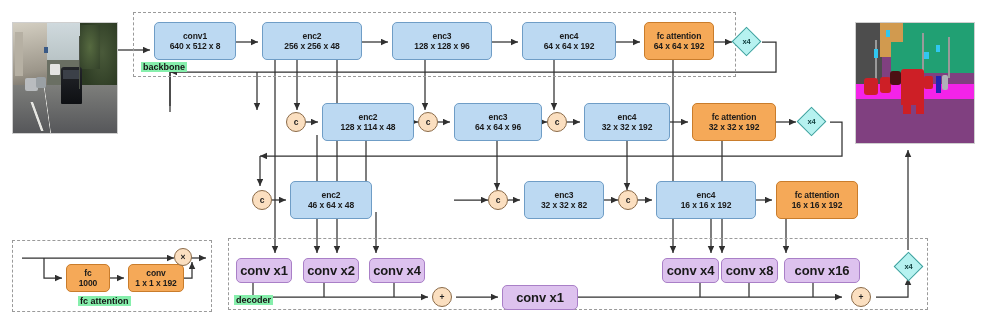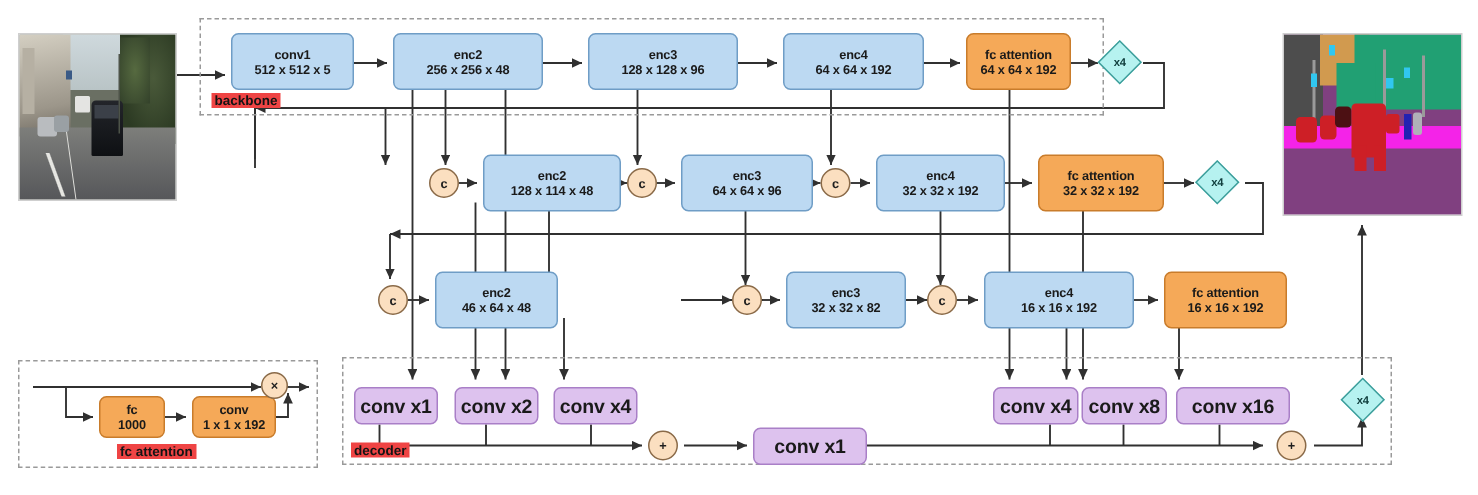--- a/index.html
+++ b/index.html
@@ -26,21 +26,21 @@
 
   .diamond{position:absolute;box-sizing:border-box;background:#b6f2f0;
            border:1.3px solid #3d9e9b;transform:rotate(45deg);}
   .diamond span{position:absolute;left:0;top:0;width:100%;height:100%;
            transform:rotate(-45deg);display:flex;align-items:center;justify-content:center;
            font-size:7.5px;font-weight:bold;color:#12403f;letter-spacing:-0.2px;}
 
   .group{position:absolute;box-sizing:border-box;border:1.2px dashed #9a9a9a;
          background:transparent;}
   .glabel{position:absolute;font-size:9px;font-weight:bold;color:#141414;
-          background:#ef4444;padding:0 2px;}
+          background:#86efac;padding:0 2px;}
 
   .imgbox{position:absolute;box-sizing:border-box;border:1px solid #cfcfcf;overflow:hidden;}
 
   
   .photo{width:100%;height:100%;position:relative;background:#6a6f63;}
   .photo .sky{position:absolute;left:28%;top:0;width:48%;height:34%;
        background:linear-gradient(180deg,#cfd9dd,#b9c4c6);}
   .photo .bldL{position:absolute;left:0;top:0;width:33%;height:62%;
        background:linear-gradient(170deg,#d4cfc2,#9c968a 70%,#6f6a61);}
   .photo .bldL2{position:absolute;left:2%;top:8%;width:8%;height:40%;background:#b6b0a3;}
@@ -235,21 +235,21 @@
         <div class="car6"></div>
       <div class="sign1"></div>
         <div class="sign2"></div>
         <div class="sign3"></div>
         <div class="sign4"></div>
     </div>
   </div>
 
   <div class="node enc" style="left:154px;top:22px;width:82px;height:38px;">
     <div>conv1</div>
-    <div class="l2">512 x 512 x 5</div>
+    <div class="l2">640 x 512 x 8</div>
   </div>
 
   <div class="node enc" style="left:262px;top:22px;width:100px;height:38px;">
     <div>enc2</div>
     <div class="l2">256 x 256 x 48</div>
   </div>
 
   <div class="node enc" style="left:392px;top:22px;width:100px;height:38px;">
     <div>enc3</div>
     <div class="l2">128 x 128 x 96</div>

